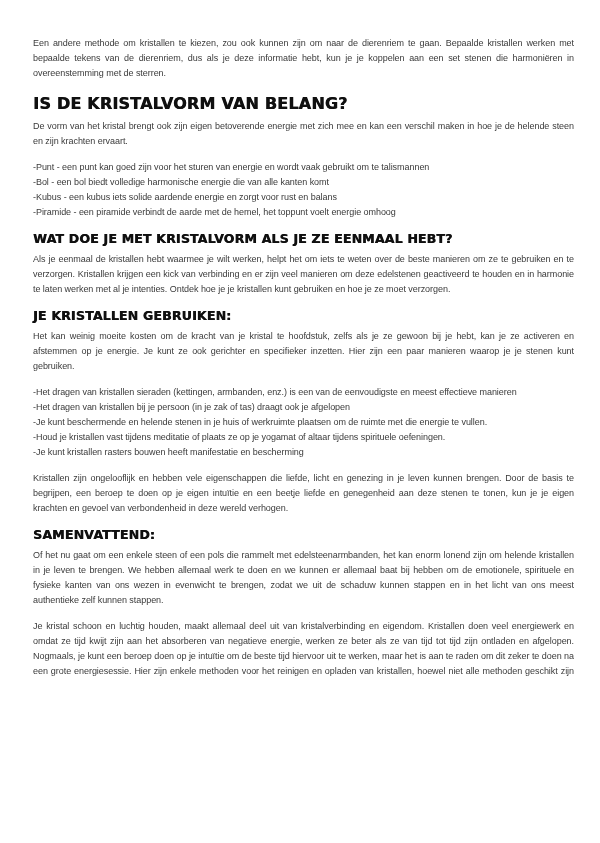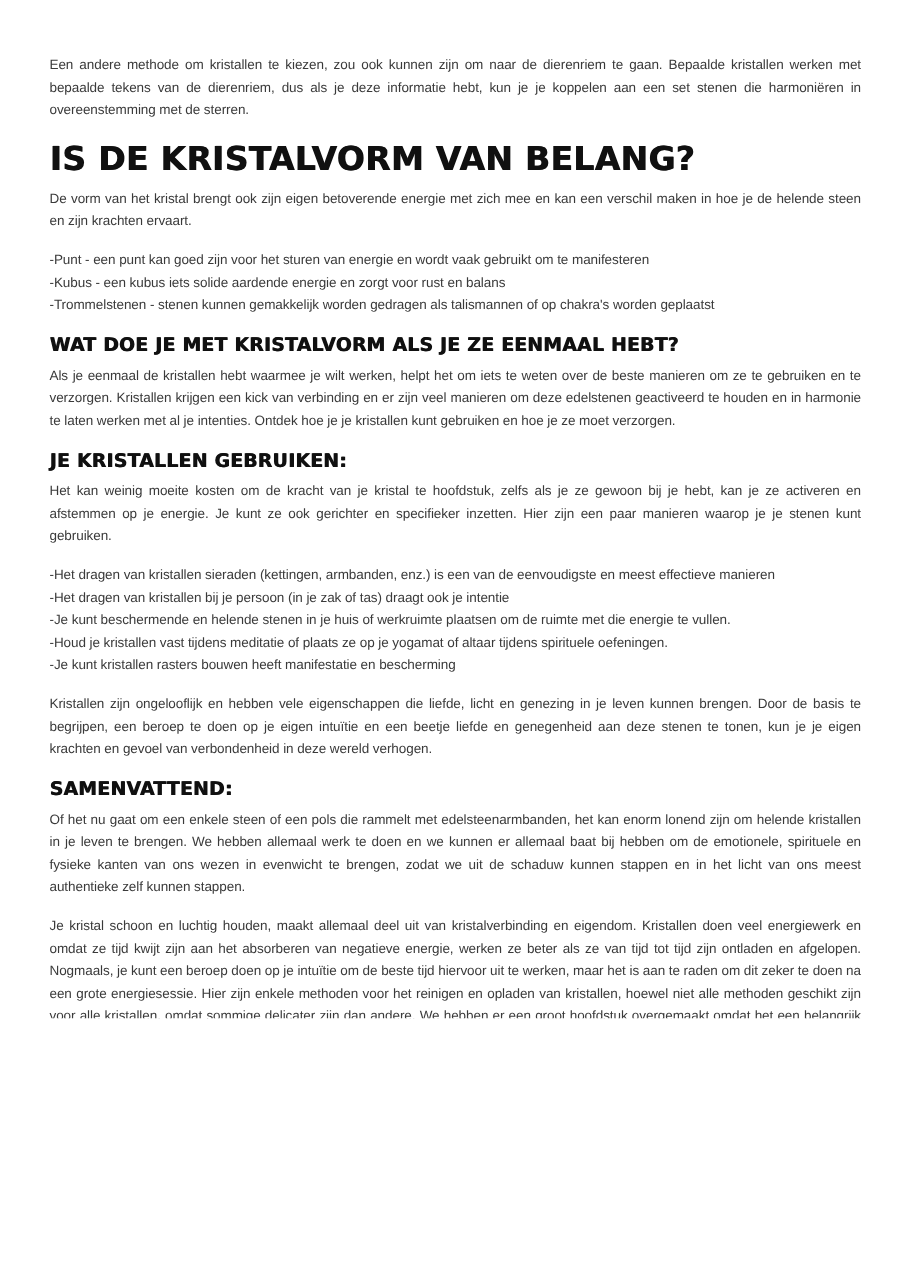--- a/index.html
+++ b/index.html
@@ -13,21 +13,21 @@
     text-align:justify;letter-spacing:-0.05px;
   }
   .plist{margin:2px 0 11px;}
   .plist div{
     font-size:9px;line-height:15px;color:#3a3a3a;letter-spacing:-0.05px;
   }
   h2.head,h3.head{
     font-family:"DejaVu Sans",sans-serif;font-weight:bold;color:#101010;
     text-shadow:0.5px 0 currentColor;letter-spacing:0.2px;
   }
-  h2.head{font-size:22px;margin:13px 0 6px;}
+  h2.head{font-size:16px;margin:13px 0 6px;}
   h3.head{font-size:12.5px;margin:11px 0 6px;}
   .photo{
     width:534px;height:111px;margin-top:4px;overflow:hidden;
   }
   .photo svg{display:block;}
   .pagenum{
     position:absolute;right:27px;top:755px;font-size:13px;color:#4a4a4a;
     font-family:"Liberation Sans",sans-serif;
   }
 </style>
@@ -35,33 +35,34 @@
 <body>
 
 <div class="page">
   <div class="content">
 
     <p class="body">Een andere methode om kristallen te kiezen, zou ook kunnen zijn om naar de dierenriem te gaan. Bepaalde kristallen werken met bepaalde tekens van de dierenriem, dus als je deze informatie hebt, kun je je koppelen aan een set stenen die harmoniëren in overeenstemming met de sterren.</p>
 
     <h2 class="head">IS DE KRISTALVORM VAN BELANG?</h2>
     <p class="body">De vorm van het kristal brengt ook zijn eigen betoverende energie met zich mee en kan een verschil maken in hoe je de helende steen en zijn krachten ervaart.</p>
     <div class="plist">
-      <div>-Punt - een punt kan goed zijn voor het sturen van energie en wordt vaak gebruikt om te manifesteren</div>
+      <div>-Punt - een punt kan goed zijn voor het sturen van energie en wordt vaak gebruikt om te talismannen</div>
+      <div>-Bol - een bol biedt volledige harmonische energie die van alle kanten komt</div>
       <div>-Kubus - een kubus iets solide aardende energie en zorgt voor rust en balans</div>
-      <div>-Trommelstenen - stenen kunnen gemakkelijk worden gedragen als talismannen of op chakra's worden geplaatst</div>
+      <div>-Piramide - een piramide verbindt de aarde met de hemel, het toppunt voelt energie omhoog</div>
     </div>
 
     <h3 class="head">WAT DOE JE MET KRISTALVORM ALS JE ZE EENMAAL HEBT?</h3>
     <p class="body">Als je eenmaal de kristallen hebt waarmee je wilt werken, helpt het om iets te weten over de beste manieren om ze te gebruiken en te verzorgen. Kristallen krijgen een kick van verbinding en er zijn veel manieren om deze edelstenen geactiveerd te houden en in harmonie te laten werken met al je intenties. Ontdek hoe je je kristallen kunt gebruiken en hoe je ze moet verzorgen.</p>
 
     <h3 class="head">JE KRISTALLEN GEBRUIKEN:</h3>
     <p class="body">Het kan weinig moeite kosten om de kracht van je kristal te hoofdstuk, zelfs als je ze gewoon bij je hebt, kan je ze activeren en afstemmen op je energie. Je kunt ze ook gerichter en specifieker inzetten. Hier zijn een paar manieren waarop je je stenen kunt gebruiken.</p>
     <div class="plist">
       <div>-Het dragen van kristallen sieraden (kettingen, armbanden, enz.) is een van de eenvoudigste en meest effectieve manieren</div>
-      <div>-Het dragen van kristallen bij je persoon (in je zak of tas) draagt ook je intentie</div>
+      <div>-Het dragen van kristallen bij je persoon (in je zak of tas) draagt ook je afgelopen</div>
       <div>-Je kunt beschermende en helende stenen in je huis of werkruimte plaatsen om de ruimte met die energie te vullen.</div>
       <div>-Houd je kristallen vast tijdens meditatie of plaats ze op je yogamat of altaar tijdens spirituele oefeningen.</div>
       <div>-Je kunt kristallen rasters bouwen heeft manifestatie en bescherming</div>
     </div>
     <p class="body">Kristallen zijn ongelooflijk en hebben vele eigenschappen die liefde, licht en genezing in je leven kunnen brengen. Door de basis te begrijpen, een beroep te doen op je eigen intuïtie en een beetje liefde en genegenheid aan deze stenen te tonen, kun je je eigen krachten en gevoel van verbondenheid in deze wereld verhogen.</p>
 
     <h3 class="head">SAMENVATTEND:</h3>
     <p class="body">Of het nu gaat om een enkele steen of een pols die rammelt met edelsteenarmbanden, het kan enorm lonend zijn om helende kristallen in je leven te brengen. We hebben allemaal werk te doen en we kunnen er allemaal baat bij hebben om de emotionele, spirituele en fysieke kanten van ons wezen in evenwicht te brengen, zodat we uit de schaduw kunnen stappen en in het licht van ons meest authentieke zelf kunnen stappen.</p>
 
     <p class="body">Je kristal schoon en luchtig houden, maakt allemaal deel uit van kristalverbinding en eigendom. Kristallen doen veel energiewerk en omdat ze tijd kwijt zijn aan het absorberen van negatieve energie, werken ze beter als ze van tijd tot tijd zijn ontladen en afgelopen. Nogmaals, je kunt een beroep doen op je intuïtie om de beste tijd hiervoor uit te werken, maar het is aan te raden om dit zeker te doen na een grote energiesessie. Hier zijn enkele methoden voor het reinigen en opladen van kristallen, hoewel niet alle methoden geschikt zijn voor alle kristallen, omdat sommige delicater zijn dan andere. We hebben er een groot hoofdstuk overgemaakt omdat het een belangrijk item is wanneer je vertrouwd op de kracht van edelstenen.</p>

